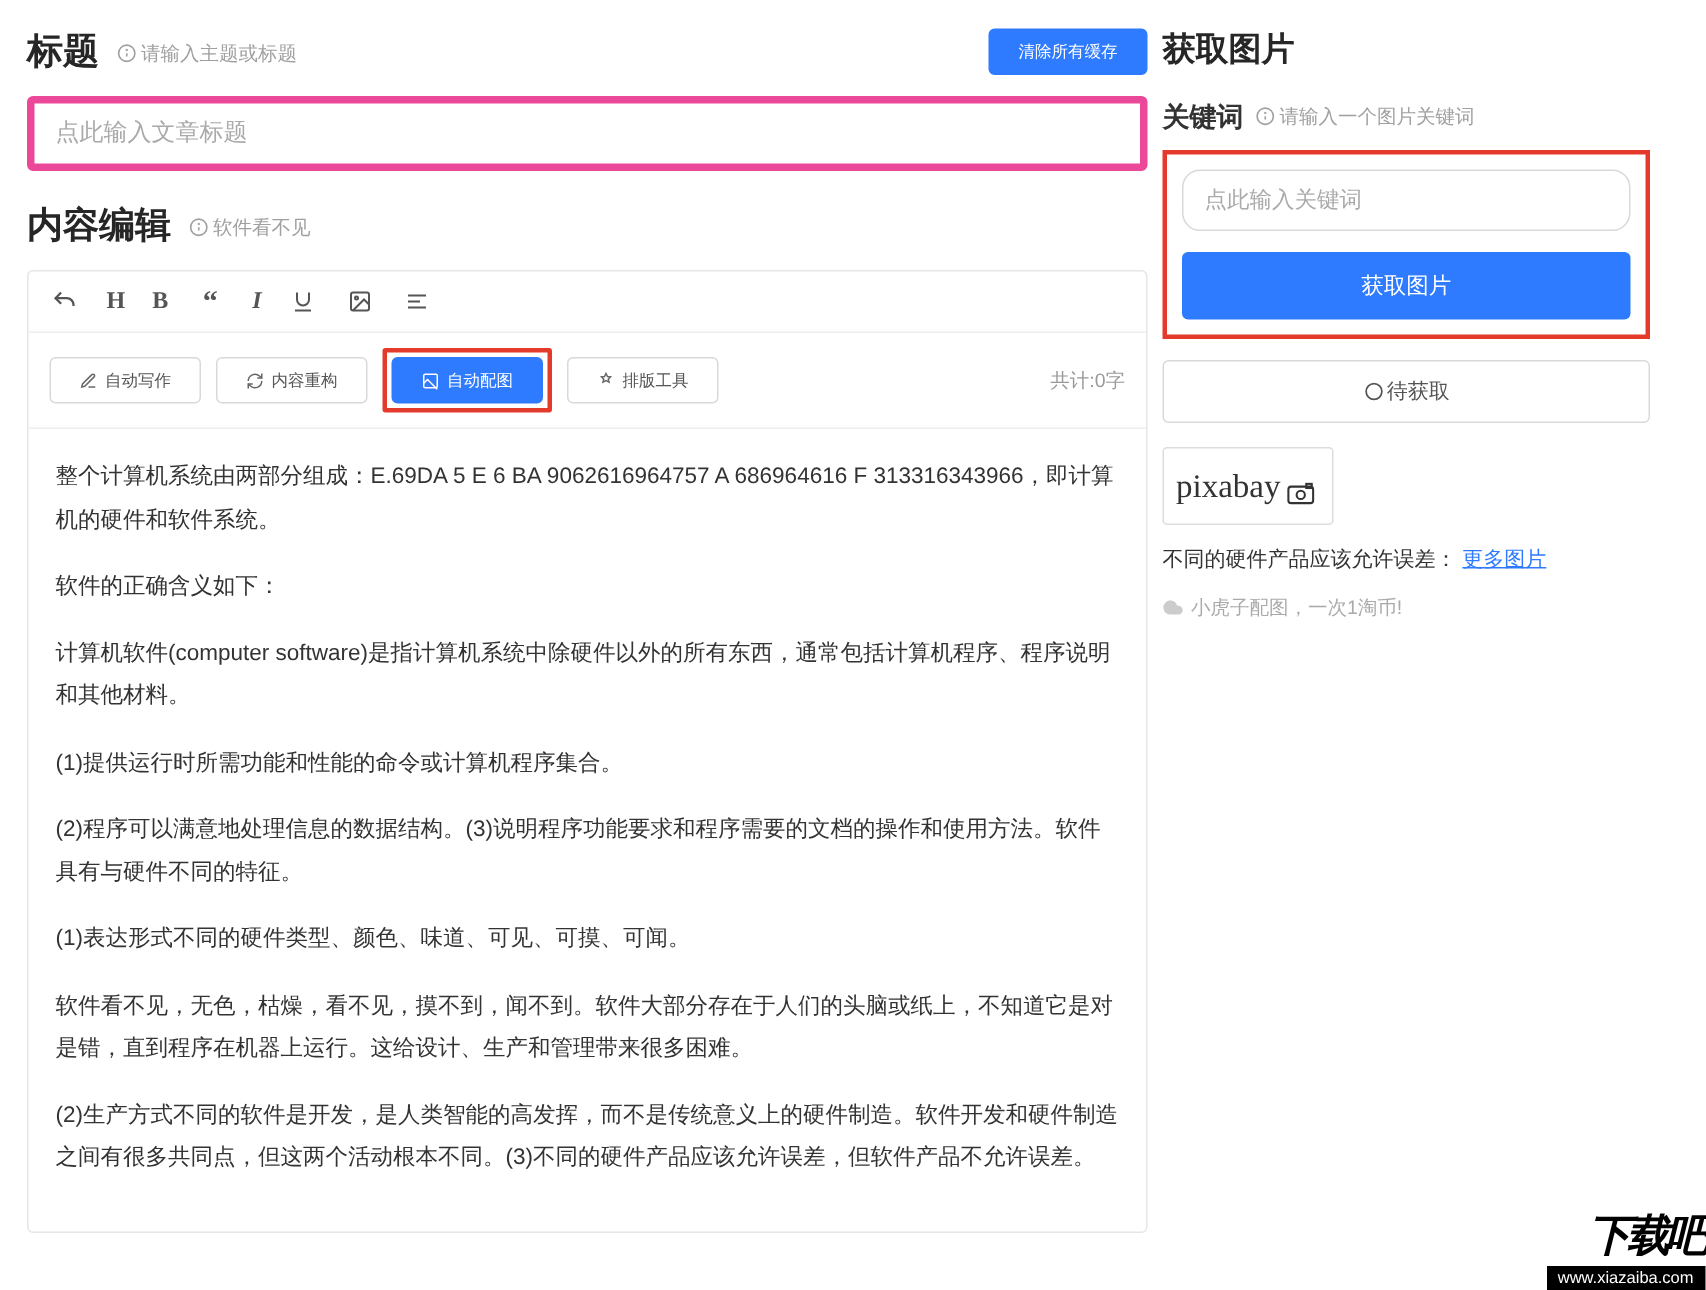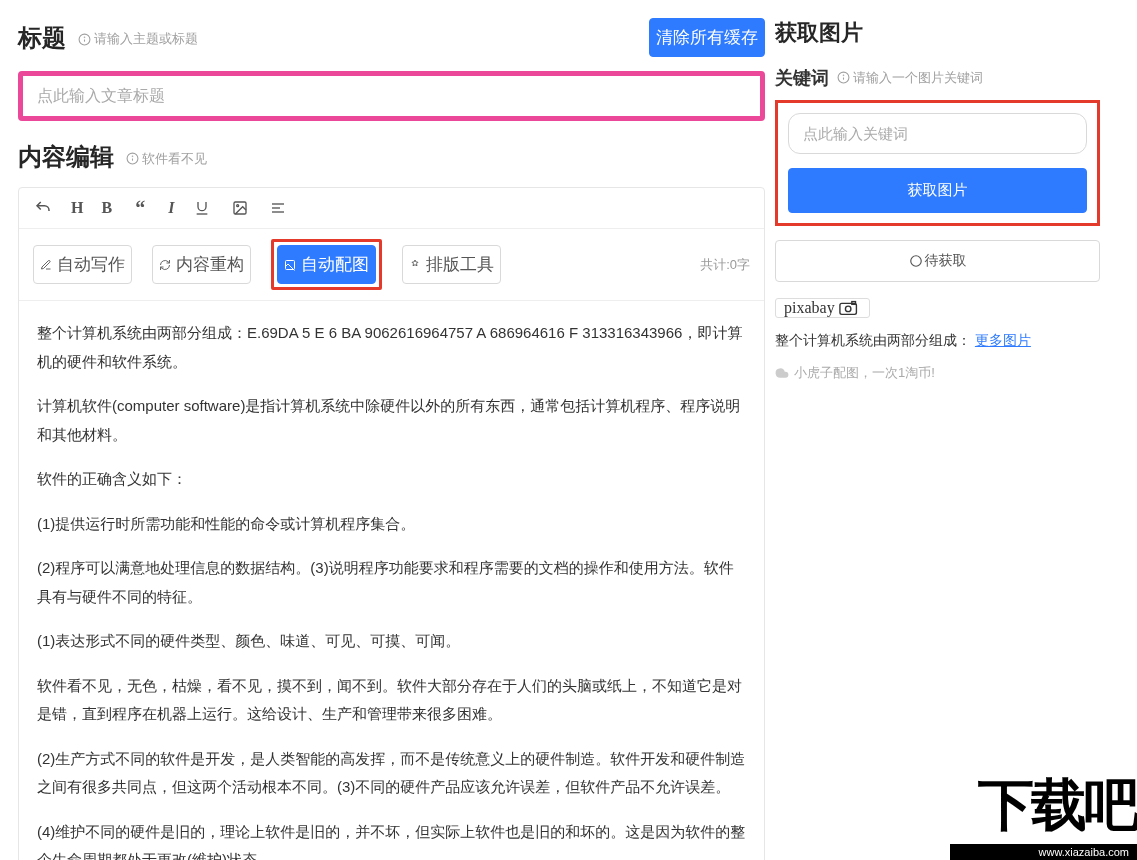--- a/index.html
+++ b/index.html
@@ -7,53 +7,53 @@
     .container { display: flex; width: 1137px; }
     .main { flex: 0 0 770px; padding: 18px 5px 18px 18px; }
     .sidebar { flex: 0 0 345px; padding: 18px 15px 18px 5px; }
 
     .section-header { display: flex; align-items: center; justify-content: space-between; margin-bottom: 14px; }
     .section-title-group { display: flex; align-items: baseline; gap: 12px; }
     .section-title { font-size: 24px; font-weight: 600; color: #262626; }
     .section-hint { font-size: 13px; color: #a0a0a0; display: inline-flex; align-items: center; gap: 3px; }
     .hint-icon { display: inline-flex; }
 
-    .btn { display: inline-flex; align-items: center; justify-content: center; gap: 5px; border-radius: 4px; cursor: pointer; font-size: 17px; padding: 7px 6px; border: 1px solid transparent; white-space: nowrap; }
+    .btn { display: inline-flex; align-items: center; justify-content: center; gap: 5px; border-radius: 4px; cursor: pointer; font-size: 11px; padding: 7px 19px; border: 1px solid transparent; white-space: nowrap; }
     .btn-primary { background: #2f7bff; color: #fff; border-color: #2f7bff; }
     .btn-primary-large { background: #2f7bff; color: #fff; border-color: #2f7bff; font-size: 15px; padding: 12px 0; width: 100%; }
     .btn-outline { background: #fff; color: #555; border-color: #d9d9d9; }
 
     .title-input { width: 100%; padding: 11px 14px; border: 5px solid #ec4899; border-radius: 4px; font-size: 16px; color: #333; margin-bottom: 20px; }
     .title-input::placeholder { color: #aaa; }
 
     .keyword-input { width: 100%; padding: 11px 14px; border: 1px solid #d9d9d9; border-radius: 12px; font-size: 15px; color: #333; margin-bottom: 14px; }
     .keyword-input::placeholder { color: #aaa; }
 
     .editor-box { border: 1px solid #e6e6e6; border-radius: 4px; }
     .toolbar-row1 { display: flex; align-items: center; gap: 18px; padding: 10px 14px; border-bottom: 1px solid #eee; color: #555; }
     .tb-icon { cursor: pointer; display: inline-flex; align-items: center; justify-content: center; width: 20px; height: 20px; }
     .tb-text { font-family: Georgia, serif; font-weight: bold; cursor: pointer; }
-    .toolbar-row2 { display: flex; align-items: center; padding: 10px 14px; gap: 20px; border-bottom: 1px solid #eee; }
+    .toolbar-row2 { display: flex; align-items: center; padding: 10px 14px; gap: 10px; border-bottom: 1px solid #eee; }
     .word-count { margin-left: auto; font-size: 13px; color: #999; }
 
     .editor-content { padding: 18px 18px; font-size: 15px; line-height: 1.9; color: #333; }
     .editor-content p { margin-bottom: 16px; }
 
     .highlight-red { border: 3px solid #e43a2b; border-radius: 2px; }
     .highlight-red-sidebar { border: 3px solid #e43a2b; padding: 10px; margin-bottom: 14px; }
 
     .pending-btn { width: 100%; padding: 11px 0; border: 1px solid #d9d9d9; border-radius: 4px; background: #fff; color: #555; font-size: 14px; display: flex; align-items: center; justify-content: center; gap: 2px; cursor: pointer; margin-bottom: 16px; }
 
-    .pixabay-badge { display: inline-flex; align-items: center; padding: 0 8px; border: 1px solid #ddd; border-radius: 3px; font-family: Georgia, serif; font-size: 16px; color: #333; margin-bottom: 14px; gap: 4px; }
+    .pixabay-badge { display: inline-flex; align-items: flex-end; padding: 12px 8px; border: 1px solid #ddd; border-radius: 3px; font-family: Georgia, serif; font-size: 22px; color: #333; margin-bottom: 14px; gap: 4px; }
     .provider-text { font-size: 14px; color: #333; margin-bottom: 14px; }
     .provider-text a { color: #2f7bff; text-decoration: underline; }
     .footer-note { font-size: 13px; color: #aaa; display: flex; align-items: center; gap: 5px; }
 
     .watermark { position: fixed; right: 0; bottom: 0; pointer-events: none; }
-    .watermark-main { font-family: "SimHei", sans-serif; font-size: 56px; font-weight: 900; color: #000; text-shadow: 2px 0 0 #fff, -2px 0 0 #fff, 0 2px 0 #fff, 0 -2px 0 #fff; letter-spacing: -3px; margin-left: 28px; }
+    .watermark-main { font-family: "SimHei", sans-serif; font-size: 29px; font-weight: 900; color: #000; font-style: italic; text-shadow: 2px 0 0 #fff, -2px 0 0 #fff, 0 2px 0 #fff, 0 -2px 0 #fff; letter-spacing: -3px; margin-left: 28px; }
     .watermark-url { background: #000; color: #fff; font-size: 11px; text-align: right; padding: 2px 8px; }
   </style>
 </head>
 <body>
 
 <div class="container">
   <div class="main">
 
     
     <div class="section-header">
@@ -157,28 +157,27 @@
           <svg width="12" height="12" viewBox="0 0 24 24" fill="none" stroke="#666" stroke-width="2">
               <path d="M12 2l2 4 4 .5-3 3 1 4-4-2-4 2 1-4-3-3 4-.5z"></path>
             </svg>
           <span>排版工具</span>
         </button>
         <span class="word-count">共计:0字</span>
       </div>
 
       <div class="editor-content" id="editor-content">
           <p>整个计算机系统由两部分组成：E.69DA 5 E 6 BA 9062616964757 A 686964616 F 313316343966，即计算机的硬件和软件系统。</p>
+          <p>软件的正确含义如下：</p>
           <p>计算机软件(computer software)是指计算机系统中除硬件以外的所有东西，通常包括计算机程序、程序说明和其他材料。</p>
-          <p>软件的正确含义如下：</p>
           <p>(1)提供运行时所需功能和性能的命令或计算机程序集合。</p>
           <p>(2)程序可以满意地处理信息的数据结构。(3)说明程序功能要求和程序需要的文档的操作和使用方法。软件具有与硬件不同的特征。</p>
           <p>(1)表达形式不同的硬件类型、颜色、味道、可见、可摸、可闻。</p>
           <p>软件看不见，无色，枯燥，看不见，摸不到，闻不到。软件大部分存在于人们的头脑或纸上，不知道它是对是错，直到程序在机器上运行。这给设计、生产和管理带来很多困难。</p>
           <p>(2)生产方式不同的软件是开发，是人类智能的高发挥，而不是传统意义上的硬件制造。软件开发和硬件制造之间有很多共同点，但这两个活动根本不同。(3)不同的硬件产品应该允许误差，但软件产品不允许误差。</p>
-          <p>(4)维护不同的硬件是旧的，理论上软件是旧的，并不坏，但实际上软件也是旧的和坏的。这是因为软件的整个生命周期都处于更改(维护)状态。</p>
         </div>
     </div>
   </div>
 
   <div class="sidebar">
     <div class="section-title" style="font-size:22px;margin-bottom:18px;">获取图片</div>
 
     <div style="display:flex;align-items:baseline;gap:8px;margin-bottom:10px;">
       <span style="font-size:18px;font-weight:600;">关键词</span>
       <span class="section-hint">
@@ -208,21 +207,21 @@
     <div class="pixabay-badge">
       <span>pixabay</span>
       <svg width="22" height="16" viewBox="0 0 24 16" fill="none" stroke="#333" stroke-width="1.5">
           <rect x="1" y="3" width="18" height="12" rx="2"></rect>
           <circle cx="10" cy="9" r="3"></circle>
           <rect x="14" y="1" width="4" height="3"></rect>
         </svg>
     </div>
 
     <div class="provider-text">
-      <span>整个计算机系统由两部分组成：</span>
+      <span>不同的硬件产品应该允许误差：</span>
       <a href="#">更多图片</a>
     </div>
 
     <div class="footer-note">
       <svg width="14" height="14" viewBox="0 0 24 24" fill="#ccc">
           <path d="M18 10h-1.26A8 8 0 109 20h9a5 5 0 000-10z"></path>
         </svg>
       <span>小虎子配图，一次1淘币!</span>
     </div>
   </div>

